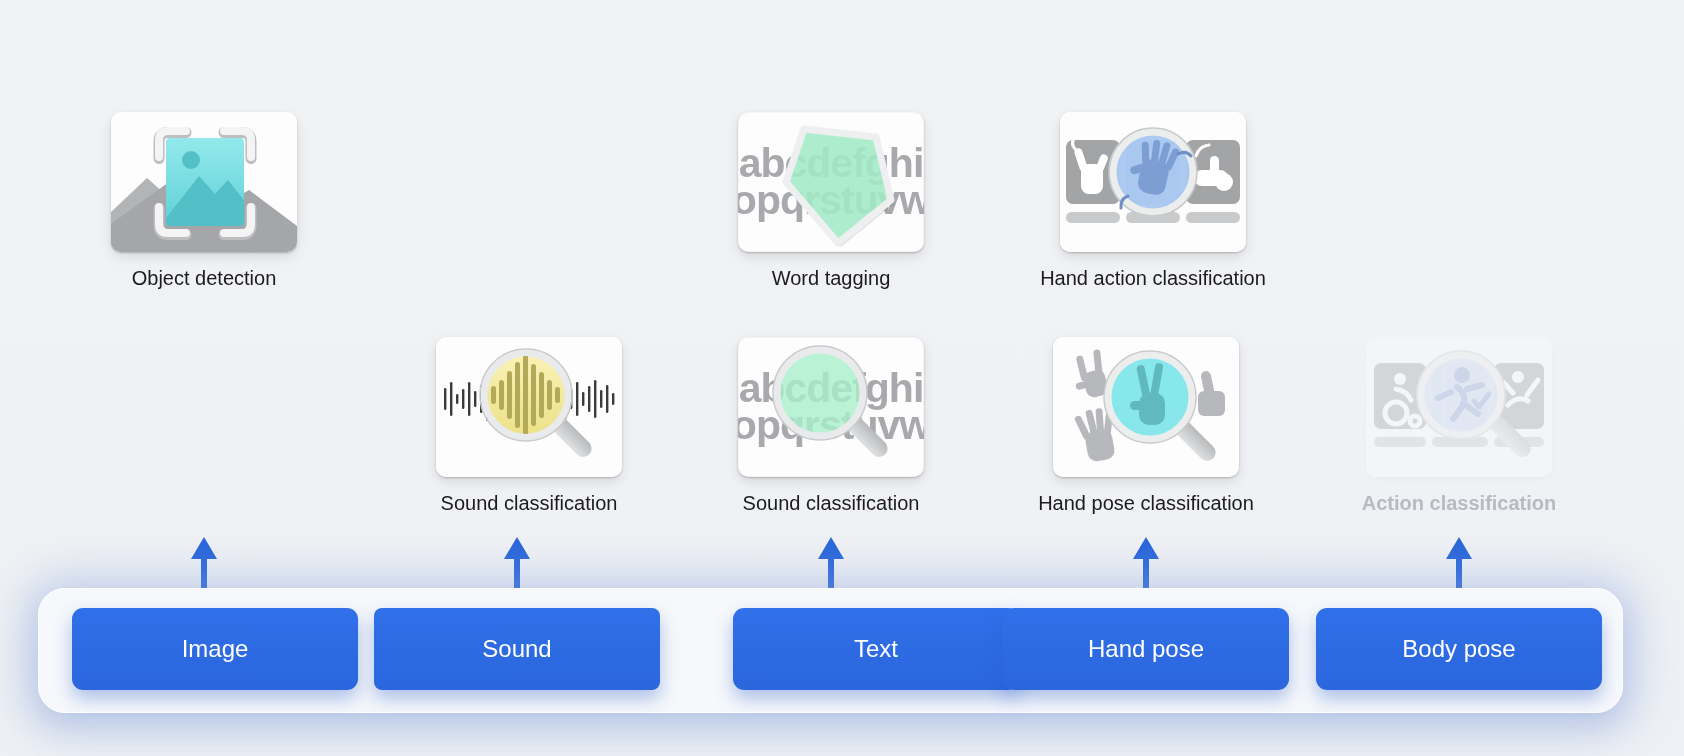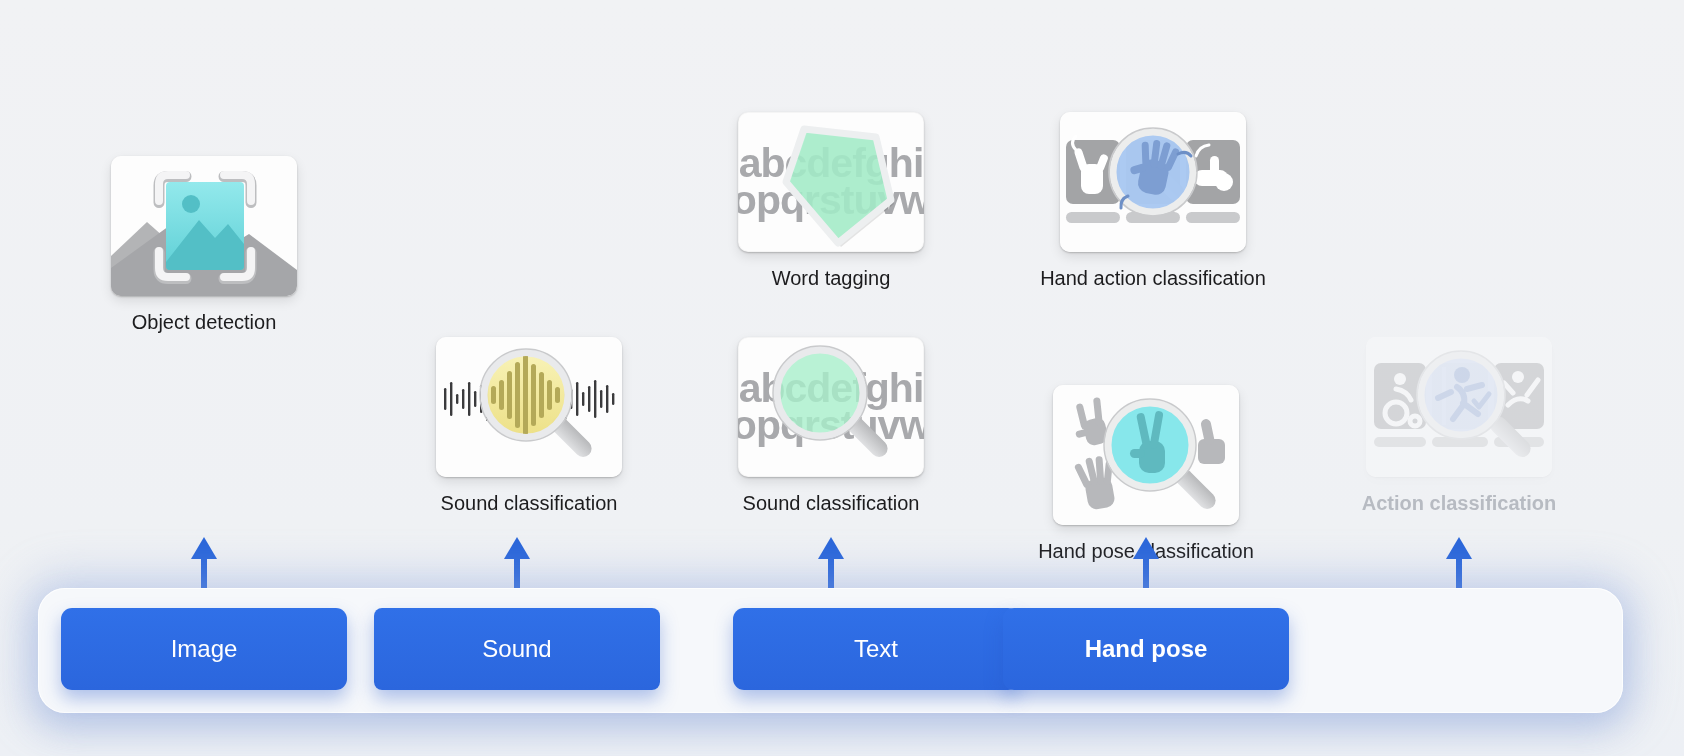--- a/index.html
+++ b/index.html
@@ -74,21 +74,21 @@
         <circle cx="92" cy="60" r="37"></circle>
       </clipPath>
     <clipPath id="scLens">
         <circle cx="90" cy="58" r="39"></circle>
       </clipPath>
   </defs>
 </svg>
 
 <div id="canvas">
 
-  <div class="tile" style="left:111px;top:112px;margin-top:44px;">
+  <div class="tile" style="left:111px;top:112px;">
     <div class="card">
       <svg viewBox="0 0 186 140">
         <rect width="186" height="140" fill="#fdfdfd"></rect>
         <path d="M0 100 L36 66 L70 96 L70 140 L0 140 Z" fill="#b3b4b6"></path>
         <path d="M0 140 L0 112 L58 70 L102 100 L138 78 L186 114 L186 140 Z" fill="#a5a6a9"></path>
         <rect x="55" y="26" width="78" height="88" rx="4" fill="url(#tealGrad)"></rect>
         <g clip-path="url(#odClip)" fill="#53bfc6">
           <circle cx="80" cy="48" r="9"></circle>
           <path d="M55 114 L55 106 L88 64 L104 82 L117 68 L133 88 L133 114 Z"></path>
         </g>
@@ -209,21 +209,21 @@
       </div>
       <svg viewBox="0 0 186 140">
         <rect x="104" y="84" width="17" height="50" rx="8.5" fill="url(#handleGrad)" transform="rotate(-45 110 84)"></rect>
         <circle cx="82" cy="56" r="43" fill="#a8efcb" fill-opacity=".8" stroke="#e9eaec" stroke-width="7"></circle>
         <circle cx="82" cy="56" r="47" fill="none" stroke="#c9cacc" stroke-width="1.5"></circle>
       </svg>
     </div>
     <div class="tile-label">Sound classification</div>
   </div>
 
-  <div class="tile" style="left:1053px;top:337px;margin-top:48px;">
+  <div class="tile" style="left:1053px;top:337px;">
     <div class="card">
       <svg viewBox="0 0 186 140">
         <rect width="186" height="140" fill="#fdfdfd"></rect>
         <g fill="#b7b8bb" transform="rotate(-14 40 40)">
           <rect x="30" y="34" width="22" height="26" rx="8"></rect>
           <rect x="28" y="16" width="7" height="26" rx="3.5"></rect>
           <rect x="46" y="14" width="7" height="28" rx="3.5" transform="rotate(8 49 18)"></rect>
           <rect x="21" y="42" width="13" height="7" rx="3.5"></rect>
         </g>
         <g fill="#b7b8bb">
@@ -304,18 +304,19 @@
   <div class="arrow" style="left:1133px;">
       <div class="head"></div>
       <div class="shaft"></div>
     </div>
   <div class="arrow" style="left:1446px;">
       <div class="head"></div>
       <div class="shaft"></div>
     </div>
 
   <div class="input-bar"></div>
-  <button class="input-btn" style="left:61px;">Image</button>
+  <button class="input-btn" style="left:72px;">Image</button>
   <button class="input-btn" style="left:374px;border-radius:8px;">Sound</button>
   <button class="input-btn" style="left:688px;margin-left:45px;">Text</button>
-  <button class="input-btn" style="left:1003px;font-weight:bold;">Hand pose</button>
+  <button class="input-btn" style="left:1003px;">Hand pose</button>
+  <button class="input-btn" style="left:1316px;">Body pose</button>
 
 </div>
 
 </body></html>

